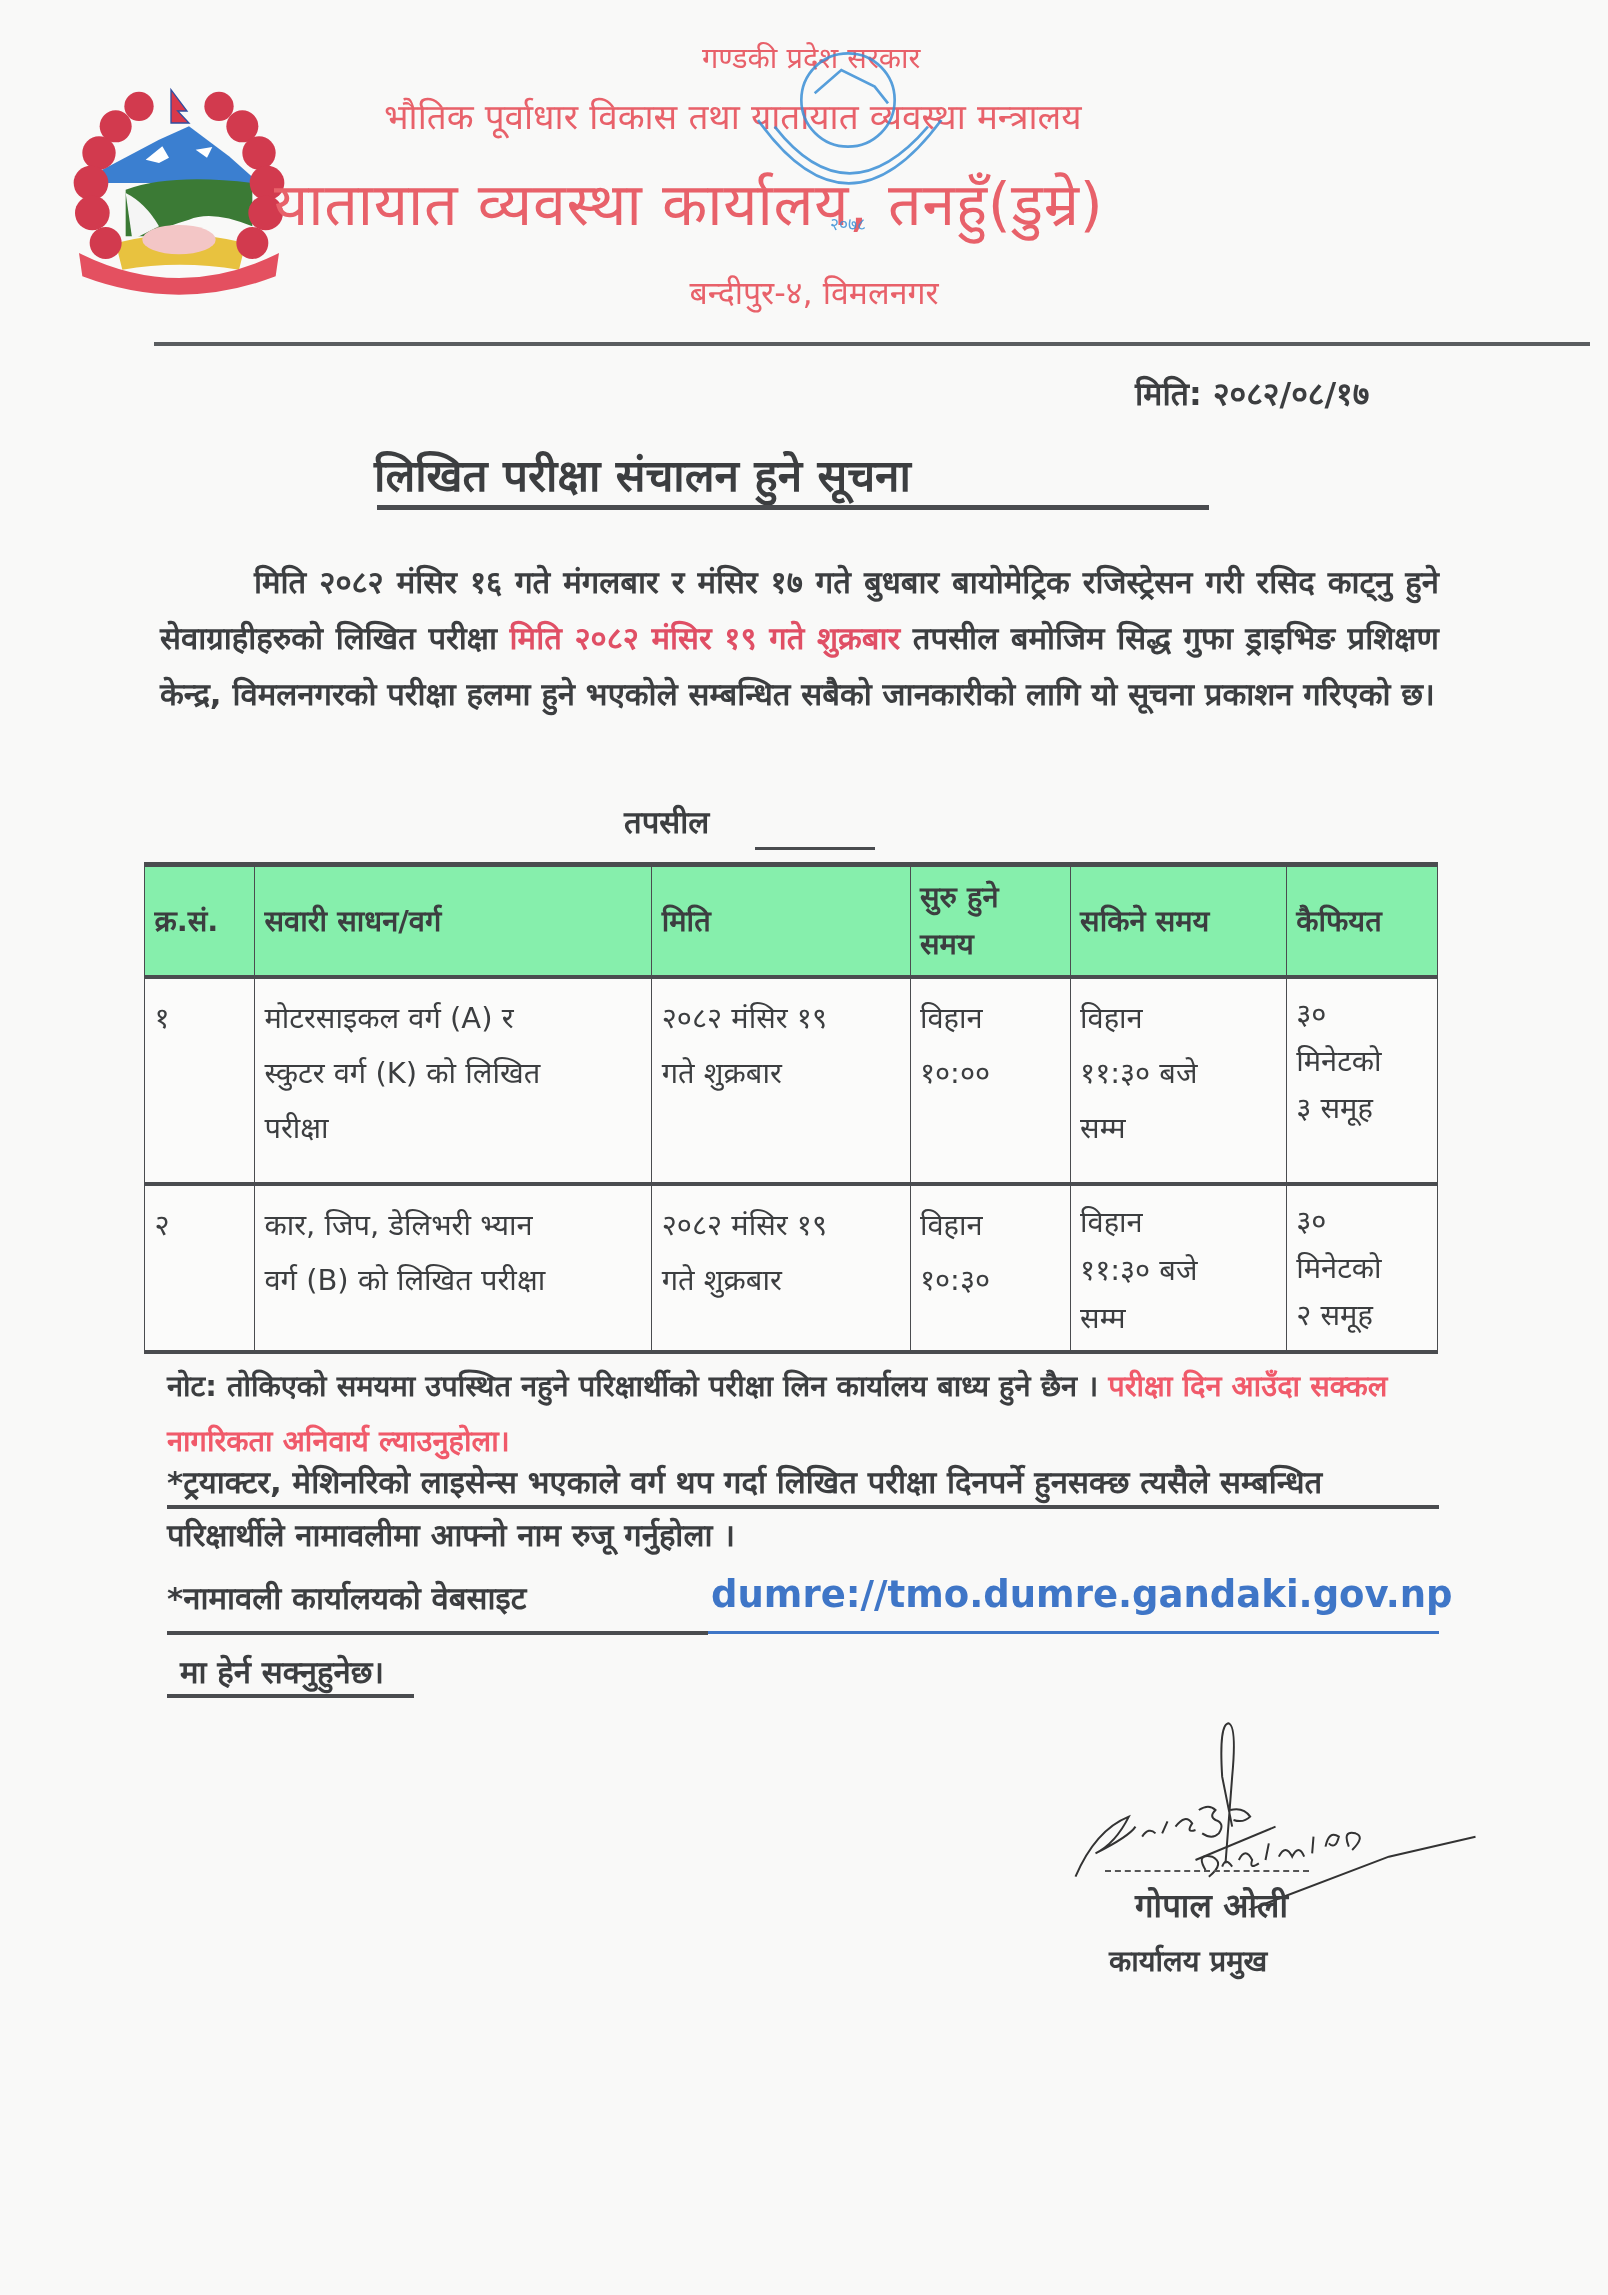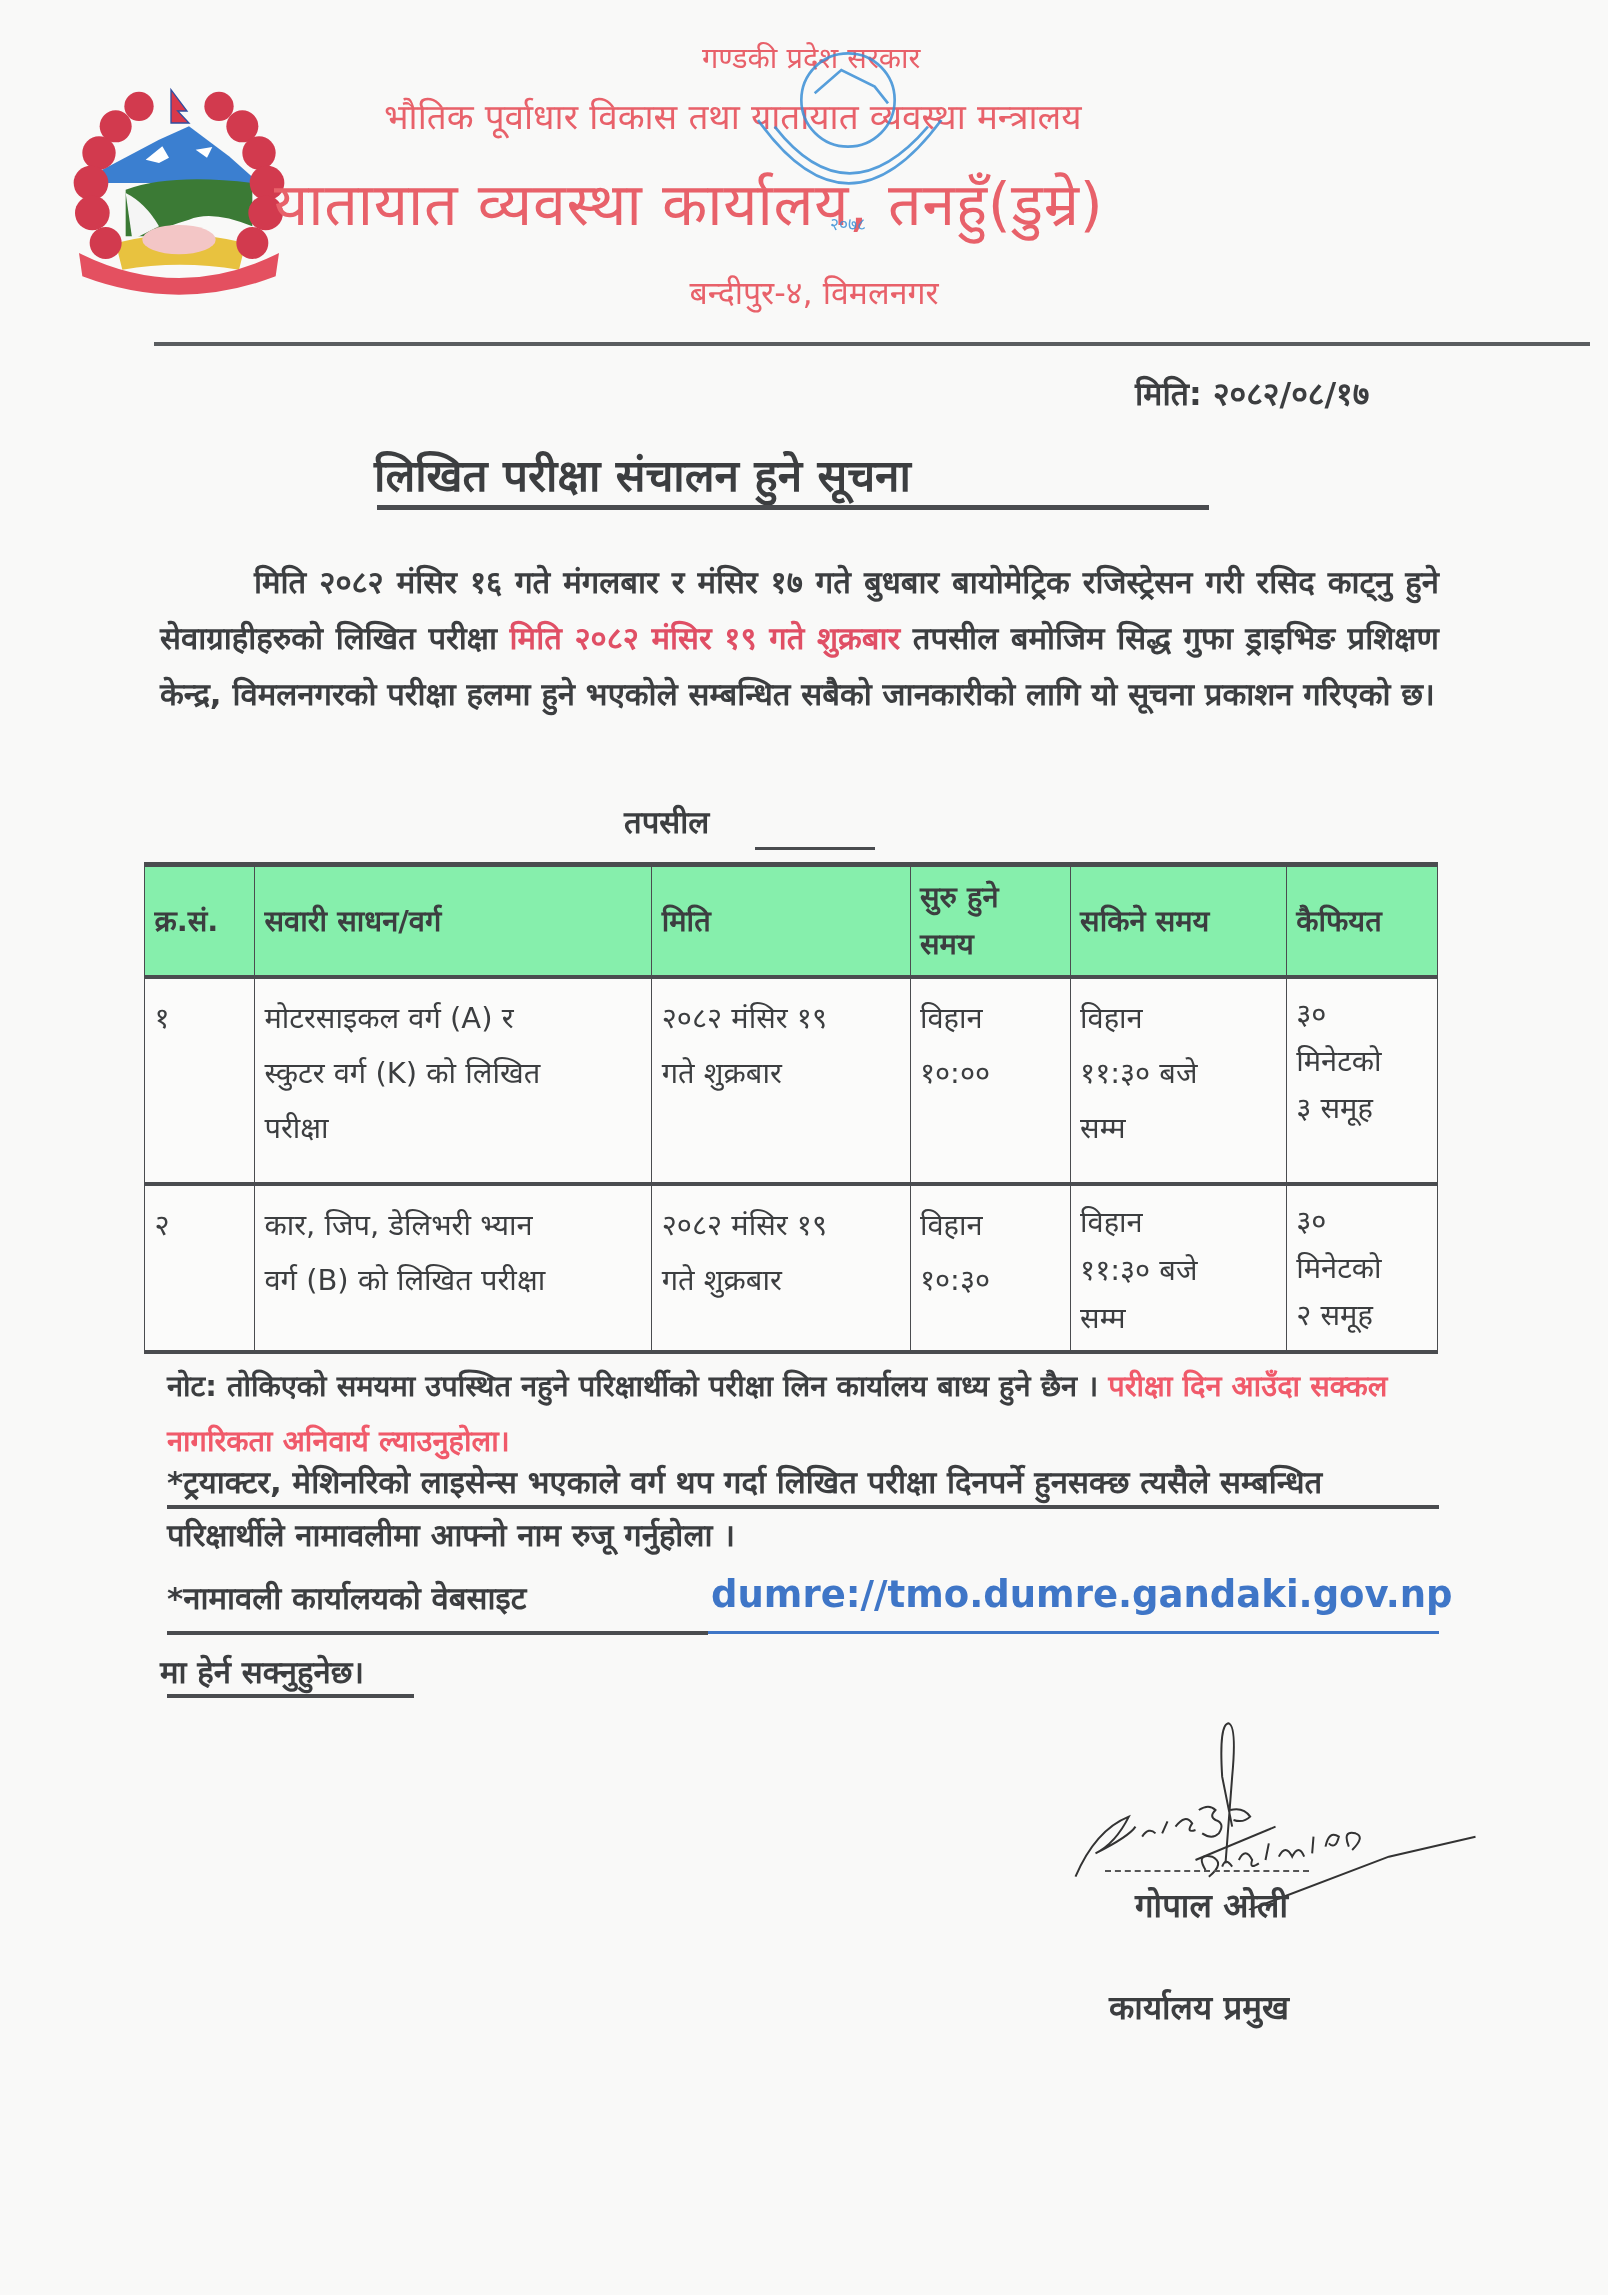--- a/index.html
+++ b/index.html
@@ -49,27 +49,27 @@
     table.sched td .ln { display: block; }
     
     .note1 { left: 167px; width: 1272px; top: 1359px; font-size: 29px; line-height: 55px; font-weight: bold; }
     .note1 .red { color: #f05a6a; }
     .note2 { left: 167px; width: 1272px; top: 1456px; font-size: 31px; line-height: 53px; font-weight: bold; }
     .note2-underline { left: 167px; top: 1505px; width: 1272px; height: 4px; background: #4a4c4f; }
     .note3 { left: 167px; top: 1576px; font-size: 31px; font-weight: bold; white-space: nowrap; }
     .note3-underline { left: 167px; top: 1631px; width: 541px; height: 4px; background: #4a4c4f; }
     .url { left: 711px; top: 1573px; font-family: "DejaVu Sans", sans-serif; font-size: 37px; font-weight: bold; color: #3f76c7; white-space: nowrap; text-decoration: none; }
     .url-underline { left: 708px; top: 1631px; width: 731px; height: 3.3px; background: #3f76c7; }
-    .note3b { left: 160px; top: 1650px; font-size: 31px; font-weight: bold; white-space: nowrap; }
+    .note3b { left: 180px; top: 1650px; font-size: 31px; font-weight: bold; white-space: nowrap; }
     .note3b-underline { left: 167px; top: 1694px; width: 247px; height: 4px; background: #4a4c4f; }
     
     .sig { left: 1055px; top: 1710px; width: 521px; height: 200px; }
     .sig-dots { left: 1105px; top: 1870px; width: 204px; border-top: 2.7px dashed #555; }
     .signer-name { left: 1135px; top: 1882px; font-size: 33px; font-weight: bold; white-space: nowrap; }
-    .signer-title { left: 1109px; top: 1940px; font-size: 33px; font-weight: bold; white-space: nowrap; margin-top: 44px; }
+    .signer-title { left: 1109px; top: 1940px; font-size: 29px; font-weight: bold; white-space: nowrap; }
   </style>
 </head>
 <body>
 
 <div class="abs emblem">
   <svg width="254" height="220" viewBox="0 0 380 330">
 
     <polygon points="178,10 178,60 205,60 188,42 202,42" fill="#d9394b" stroke="#2f4da0" stroke-width="2"></polygon>
 
     <polygon points="75,130 160,85 205,65 265,110 310,150 75,150" fill="#3b7fd0"></polygon>

